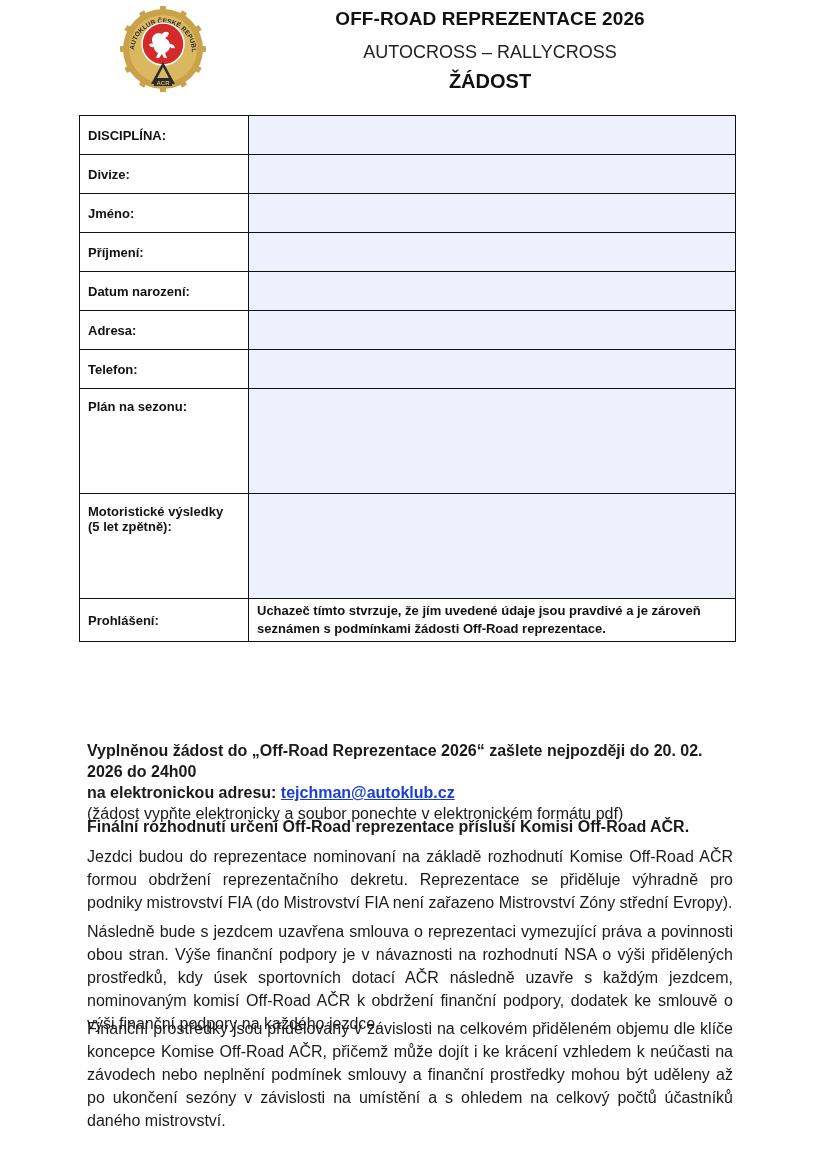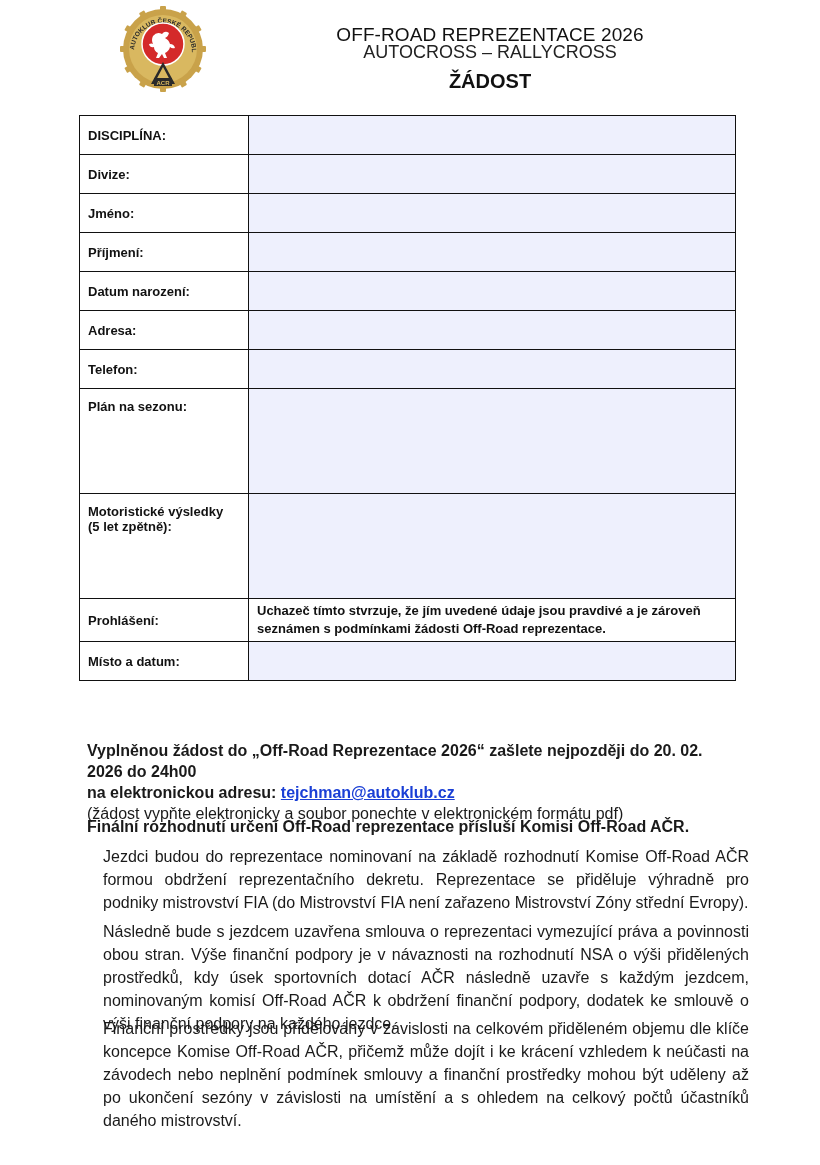--- a/index.html
+++ b/index.html
@@ -24,23 +24,22 @@
     }
     .header {
       position: absolute;
       left: 300px;
       width: 380px;
       text-align: center;
     }
     .title {
       top: 8px;
       font-size: 19px;
-      font-weight: normal;
+      font-weight: bold;
       letter-spacing: 0.1px;
-      margin-top: 16px;
     }
     .subtitle {
       top: 42px;
       font-size: 18px;
       color: #222;
     }
     .doc-heading {
       top: 70px;
       font-size: 20px;
       font-weight: bold;
@@ -78,21 +77,21 @@
     }
     .body-text {
       position: absolute;
       left: 87px;
       width: 646px;
       font-size: 16px;
       line-height: 23px;
       color: #1a1a1a;
     }
     .bold { font-weight: bold; }
-    .justify { text-align: justify; text-align-last: left; margin-left: 16px; }
+    .justify { text-align: justify; text-align-last: left; }
     a.email-link {
       color: #1a3fd6;
       text-decoration: underline;
     }
   </style>
 </head>
 <body>
 
 <div class="logo">
   <svg width="86" height="86" viewBox="0 0 86 86">
@@ -172,24 +171,20 @@
     <td class="label">
       <span>Motoristické výsledky</span><br>
       <span>(5 let zpětně):</span>
     </td>
     <td class="field"></td>
   </tr>
   <tr class="h41">
     <td class="label">Prohlášení:</td>
     <td class="declaration">Uchazeč tímto stvrzuje, že jím uvedené údaje jsou pravdivé a je zároveň seznámen s podmínkami žádosti Off-Road reprezentace.</td>
   </tr>
-  <tr class="h41">
-    <td class="label">Místo a datum:</td>
-    <td class="field"></td>
-  </tr>
 </tbody>
   </table>
 
 <div class="body-text" style="top: 740px; line-height: 21px;">
   <div class="bold">Vyplněnou žádost do „Off-Road Reprezentace 2026“ zašlete nejpozději do 20. 02. 2026 do 24h00</div>
   <div class="bold">
     <span>na elektronickou adresu: </span><a class="email-link">tejchman@autoklub.cz</a>
   </div>
   <div>(žádost vypňte elektronicky a soubor ponechte v elektronickém formátu pdf)</div>
 </div>

